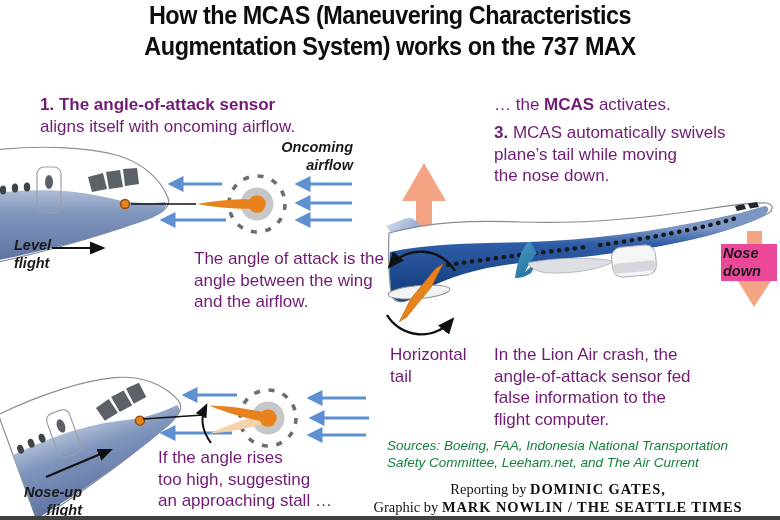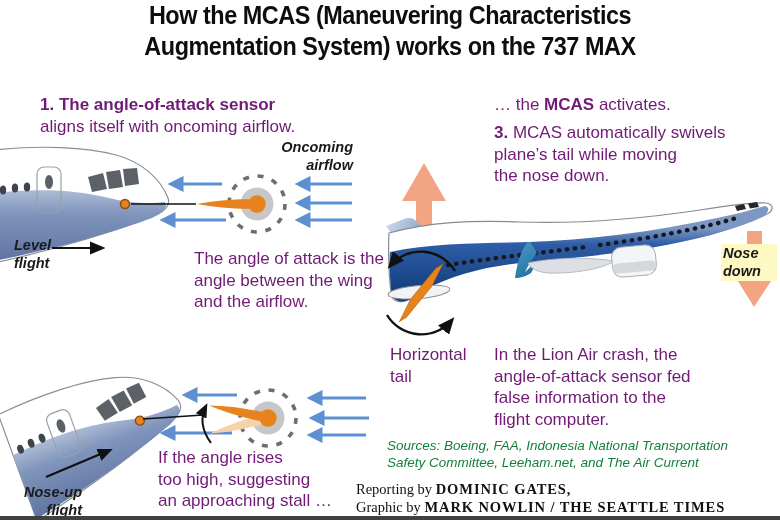--- a/index.html
+++ b/index.html
@@ -14,31 +14,31 @@
     left:0;top:8;width:780px;text-align:center;
     font-weight:bold;font-size:26px;line-height:31px;letter-spacing:-0.5px;color:#0d0d0d;
     transform:scaleX(0.90);transform-origin:50% 50%;
   }
   .body-txt{font-size:17px;line-height:21.5px;color:#701a75;}
   .b{font-weight:bold;}
   .dir-label{font-style:italic;font-weight:bold;font-size:14.5px;line-height:17.5px;color:#1a1a1a;}
   #oncoming-label{left:238px;top:139px;width:115px;text-align:right;}
   #level-label{left:14px;top:237px;width:60px;text-align:left;}
   #noseup-label{left:6px;top:484px;width:76px;text-align:right;}
-  #nosedown-label{left:721px;top:244px;width:52px;text-align:left;background:#fef9c3;padding:1px 2px;}
+  #nosedown-label{left:721px;top:244px;width:52px;text-align:left;background:#ec4899;padding:1px 2px;}
   #step1-head{left:40px;top:94px;width:340px;}
   #caption1{left:150px;top:248px;width:215px;margin-left:44px;}
   #step2-head{left:40px;top:312px;width:340px;}
   #caption2{left:150px;top:447px;width:230px;margin-left:8px;}
   #mcas-line{left:494px;top:94px;width:280px;}
   #step3-text{left:494px;top:122px;width:275px;}
   #htail-label{left:390px;top:344px;width:100px;font-weight:normal;}
   #lion-caption{left:494px;top:344px;width:250px;}
   #sources{left:387px;top:437px;width:345px;font-style:italic;font-size:13.5px;line-height:17px;color:#15803d;}
-  #credits{right:4px;top:480px;width:420px;text-align:left;
+  #credits{right:12px;top:480px;width:420px;text-align:center;
     font-family:"Liberation Serif",serif;font-size:14.5px;line-height:18px;color:#111;}
   #credits .name{font-weight:bold;letter-spacing:0.9px;}
   svg{position:absolute;display:block;}
 </style>
 </head>
 <body>
 
 <div id="canvas">
 
   <div id="title" class="abs">

